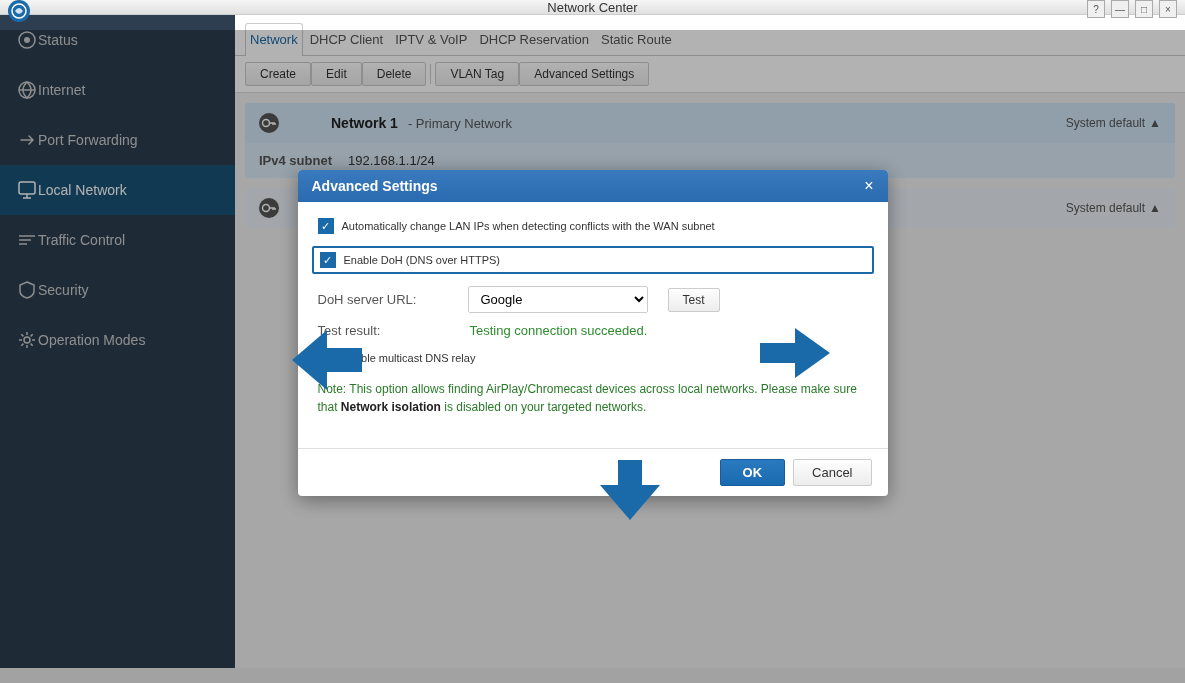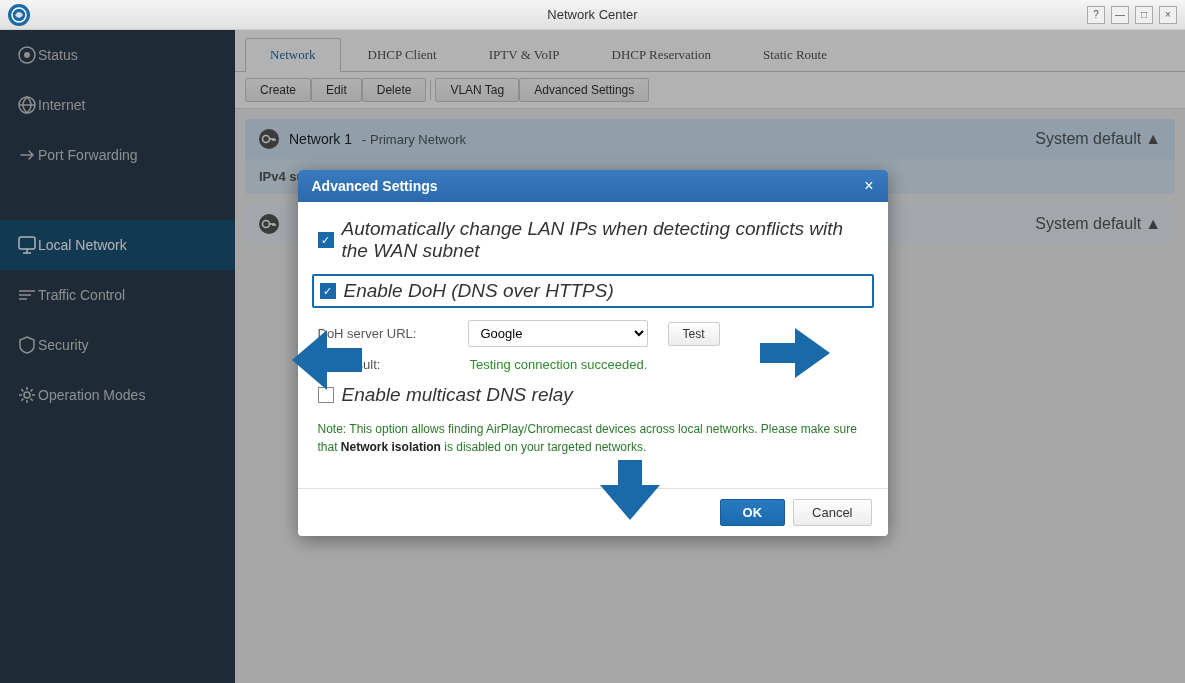--- a/index.html
+++ b/index.html
@@ -1,23 +1,22 @@
 <!DOCTYPE html>
 <html><head>
   <meta charset="utf-8">
   <style>
     * { box-sizing: border-box; margin: 0; padding: 0; font-family: 'Segoe UI', Arial, sans-serif; }
     body { background: #e8e8e8; width: 1185px; height: 683px; overflow: hidden; }
 
     
     .titlebar {
       background: linear-gradient(to bottom, #f5f5f5, #e0e0e0);
-      height: 30px;
-      display: flex;
-      align-items: center;
+      height: 15px;
+      display: flex;
       justify-content: center;
       border-bottom: 1px solid #ccc;
       position: relative;
     }
     .titlebar-title { font-size: 13px; color: #333; }
     .titlebar-controls {
       position: absolute;
       right: 8px;
       display: flex;
       gap: 6px;
@@ -57,21 +56,20 @@
       display: flex;
       align-items: center;
       padding: 14px 16px;
       color: #ccc;
       cursor: pointer;
       font-size: 14px;
     }
     .sidebar-item.active {
       background: #1a5276;
       color: white;
-      margin-top: 40px;
     }
     .sidebar-icon {
       width: 22px; height: 22px;
       display: flex; align-items: center; justify-content: center;
       font-size: 16px;
     }
 
     
     .main-content {
       flex: 1;
@@ -83,29 +81,28 @@
 
     
     .tab-bar {
       background: white;
       border-bottom: 1px solid #ccc;
       display: flex;
       padding: 0 10px;
       padding-top: 8px;
     }
     .tab {
-      padding: 8px 24px;
+      padding: 8px 4px;
       font-size: 13px;
       cursor: pointer;
       color: #555;
       border: 1px solid transparent;
       border-bottom: none;
       margin-right: 2px;
       border-radius: 3px 3px 0 0;
-      font-family: Liberation Serif, serif;
     }
     .tab.active {
       background: white;
       border-color: #ccc;
       border-bottom-color: white;
       color: #1a6aaa;
       margin-bottom: -1px;
       font-weight: 500;
     }
 
@@ -146,24 +143,24 @@
     .network-header {
       display: flex;
       align-items: center;
       padding: 10px 14px;
       background: #d0e4f5;
       justify-content: space-between;
     }
     .network-header-left {
       display: flex; align-items: center; gap: 10px;
     }
-    .network-title { font-size: 14px; font-weight: 400; color: #222; }
+    .network-title { font-size: 14px; font-weight: 700; color: #222; margin-left: 42px; }
     .network-subtitle { font-size: 13px; color: #555; font-weight: normal; }
     .system-default-badge {
-      font-size: 16px; color: #555;
+      font-size: 12px; color: #555;
       display: flex; align-items: center; gap: 4px;
     }
     .network-body {
       padding: 10px 14px;
       display: flex;
       gap: 16px;
       font-size: 13px;
       color: #333;
     }
     .network-label { color: #555; font-weight: 600; }
@@ -243,21 +240,21 @@
       background: white;
       display: flex; align-items: center; justify-content: center;
       cursor: pointer; flex-shrink: 0;
     }
     .checkbox.checked {
       background: #1a6aaa;
       border-color: #1a6aaa;
       color: white;
       font-size: 11px;
     }
-    .checkbox-label { font-size: 19px; color: #333; font-style: italic; }
+    .checkbox-label { font-size: 11px; color: #333; }
 
     .doh-server-row {
       display: flex;
       align-items: center;
       margin-bottom: 10px;
       gap: 20px;
     }
     .doh-label { font-size: 13px; color: #555; width: 130px; flex-shrink: 0; }
     .doh-select {
       border: 1px solid #ccc;

